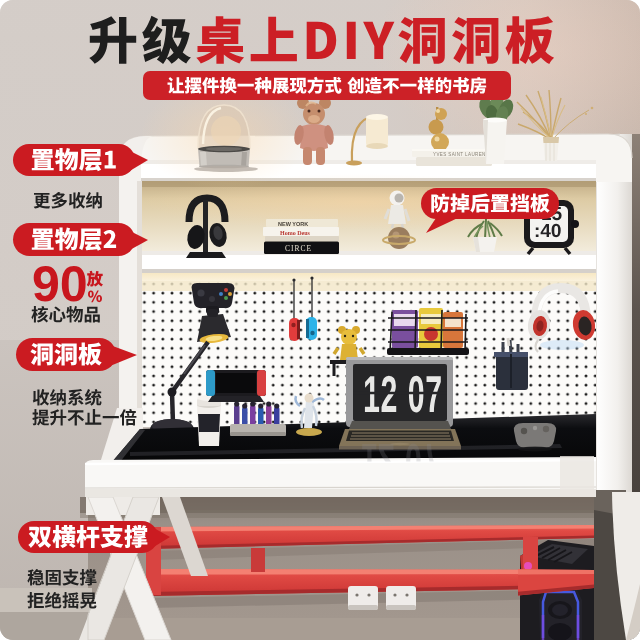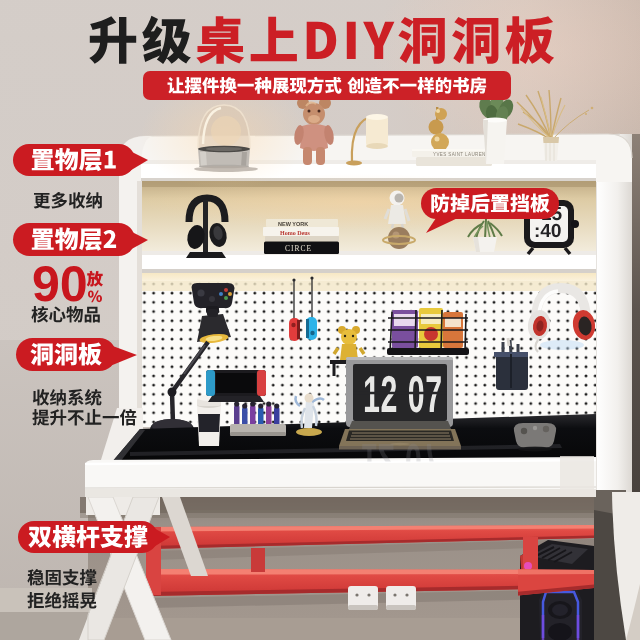--- a/index.html
+++ b/index.html
@@ -1,14 +1,14 @@
 <!DOCTYPE html>
 <html><head><meta charset="utf-8"><style>
 html,body{margin:0;padding:0;background:#fff;font-family:"Liberation Sans",sans-serif;}
-#stage{position:relative;width:640px;height:640px;overflow:hidden;}
+#stage{position:relative;width:640px;height:640px;overflow:hidden;border-radius:13px;}
 </style></head><body>
 <div id="stage">
 <svg width="640" height="640" viewBox="0 0 640 640">
 <defs>
 <linearGradient id="wallg" x1="0" y1="0" x2="1" y2="0">
  <stop offset="0" stop-color="#d4cdc8"></stop>
           <stop offset="0.6" stop-color="#d5cdc8"></stop>
  <stop offset="0.82" stop-color="#d6c7bd"></stop>
           <stop offset="1" stop-color="#cab7ab"></stop>
 </linearGradient>

